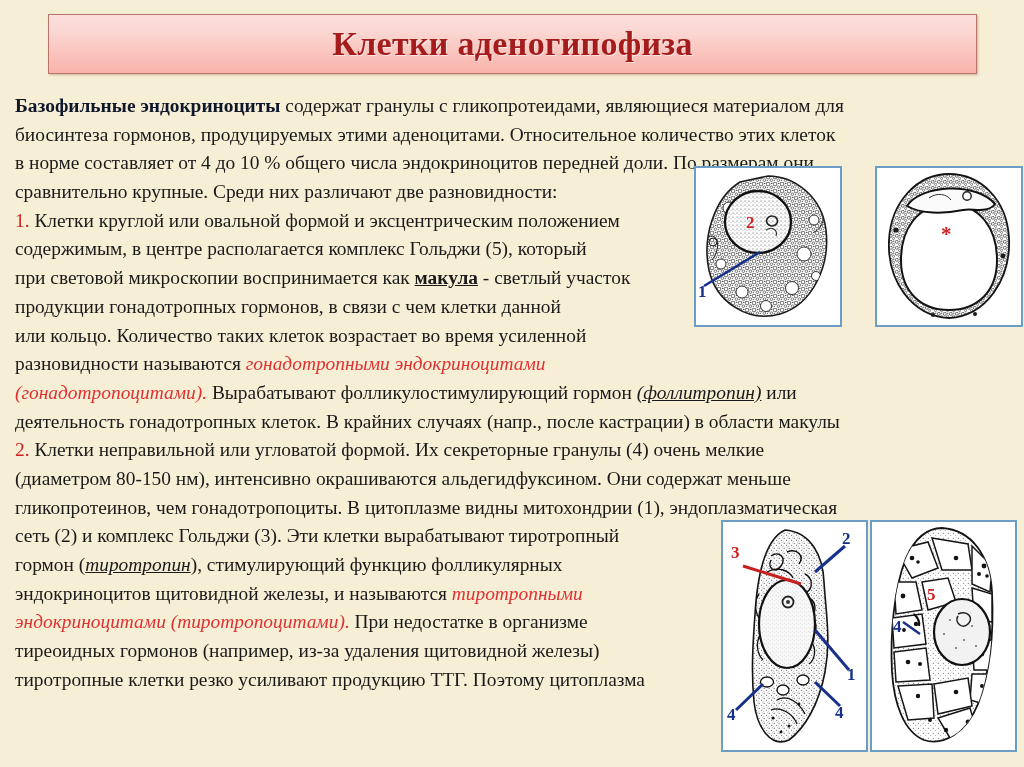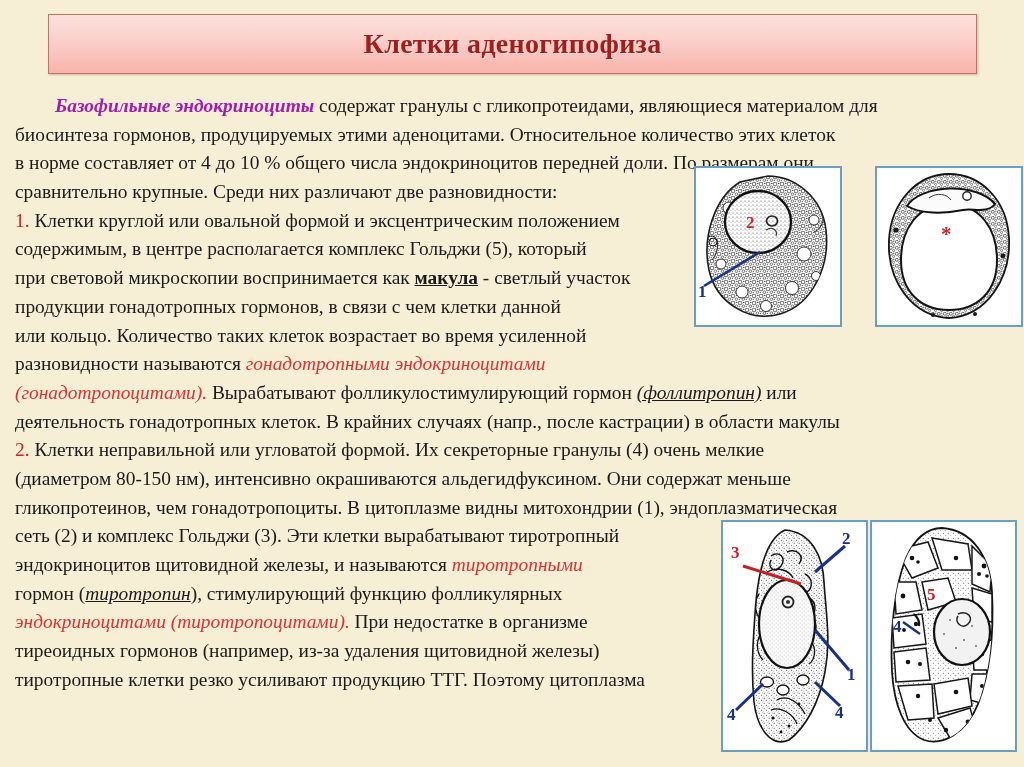--- a/index.html
+++ b/index.html
@@ -24,21 +24,21 @@
     height: 58px;
     background: linear-gradient(to bottom, #fbdfdc 0%, #fbd6d1 30%, #f9b3ab 100%);
     border: 1.5px solid #b8766a;
     box-shadow: 1px 1px 2px rgba(120,80,70,0.35);
     display: flex;
     align-items: center;
     justify-content: center;
   }
   .title-text {
     font-family: "Liberation Serif", "DejaVu Serif", serif;
-    font-size: 28px;
+    font-size: 34px;
     font-weight: bold;
     color: #a51c1c;
     letter-spacing: 0.3px;
     text-shadow: 1px 1px 0 rgba(255,255,255,0.55);
     white-space: nowrap;
   }
 
   
   .body-text {
     position: absolute;
@@ -50,24 +50,22 @@
     color: #1a1a1a;
     text-align: left;
   }
   .line {
     display: block;
     white-space: nowrap;
     height: 28.7px;
   }
 
   .term-blue {
-    color: #a21caf;
-    font-weight: bold;
-    font-style: italic;
-    margin-left: 40px;
+    color: #0f172a;
+    font-weight: bold;
   }
   .num-red {
     color: #cf2222;
   }
   .red-ital {
     color: #e03131;
     font-style: italic;
     text-align: center;
   }
   .red-ast {
@@ -170,25 +168,25 @@
 
   <div class="line">
     <span class="num-red">2.</span><span> Клетки неправильной или угловатой формой. Их секреторные гранулы (4) очень мелкие</span>
   </div>
 
   <div class="line">(диаметром 80-150 нм), интенсивно окрашиваются альдегидфуксином. Они содержат меньше</div>
   <div class="line">гликопротеинов, чем гонадотропоциты. В цитоплазме видны  митохондрии (1),  эндоплазматическая</div>
   <div class="line">сеть (2) и  комплекс Гольджи (3). Эти клетки вырабатывают тиротропный</div>
 
   <div class="line">
+    <span>гормон (</span><span class="u-ital">тиротропин</span><span>), стимулирующий функцию фолликулярных</span>
+  </div>
+
+  <div class="line">
     <span>эндокриноцитов щитовидной железы, и называются </span><span class="red-ital">тиротропными</span>
-  </div>
-
-  <div class="line">
-    <span>гормон (</span><span class="u-ital">тиротропин</span><span>), стимулирующий функцию фолликулярных</span>
   </div>
 
   <div class="line">
     <span class="red-ital">эндокриноцитами (тиротропоцитами).</span><span> При недостатке в организме</span>
   </div>
 
   <div class="line">тиреоидных гормонов (например, из-за удаления щитовидной железы)</div>
   <div class="line">тиротропные клетки резко усиливают продукцию ТТГ. Поэтому цитоплазма</div>
 
 </div>

